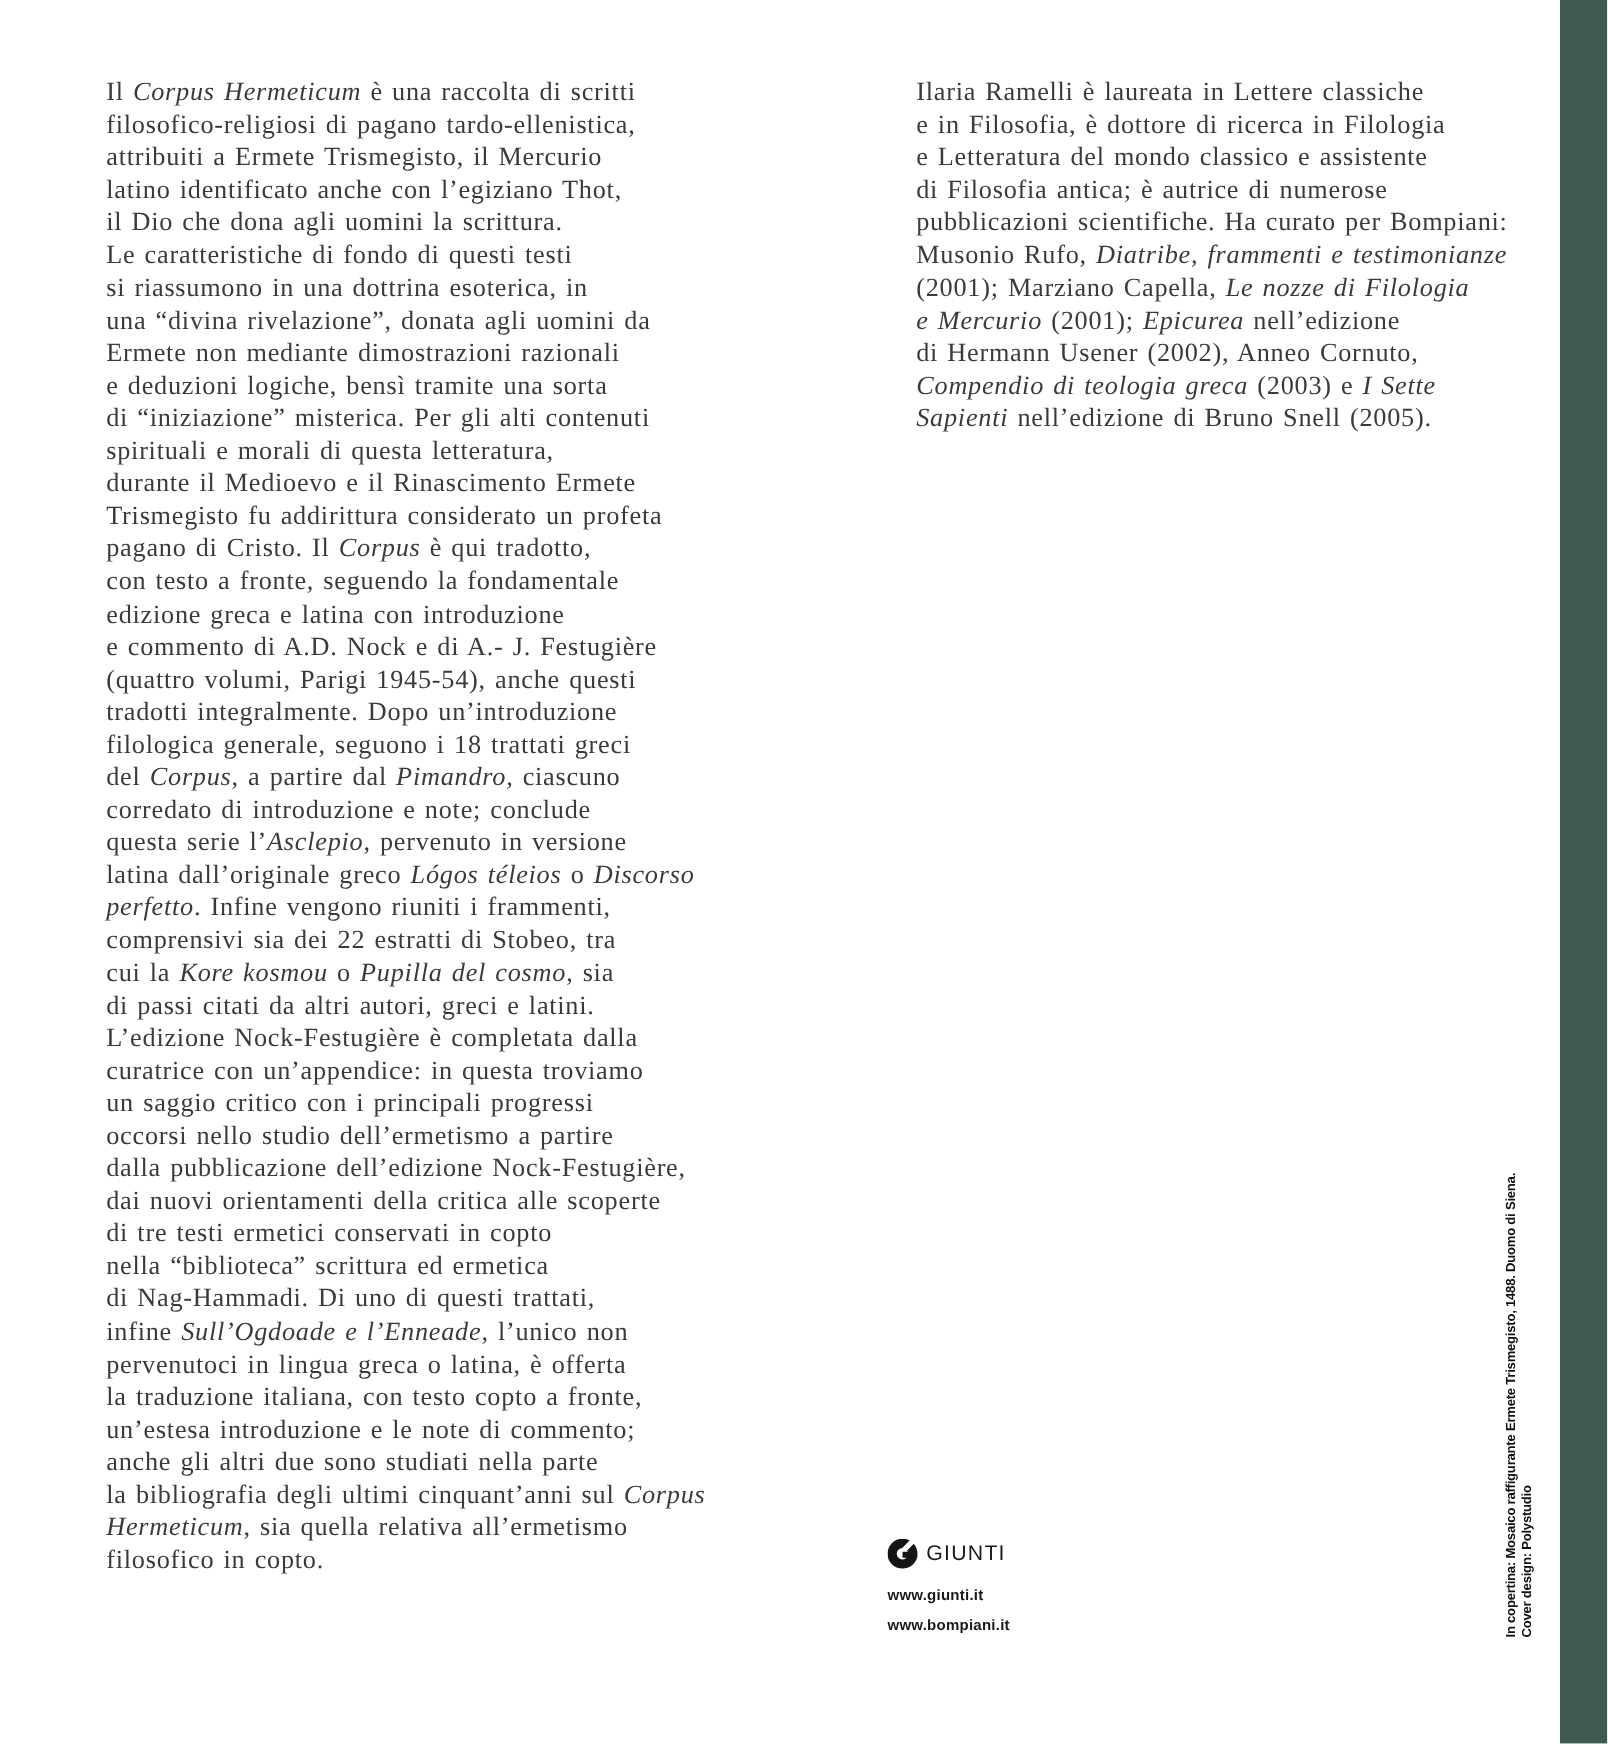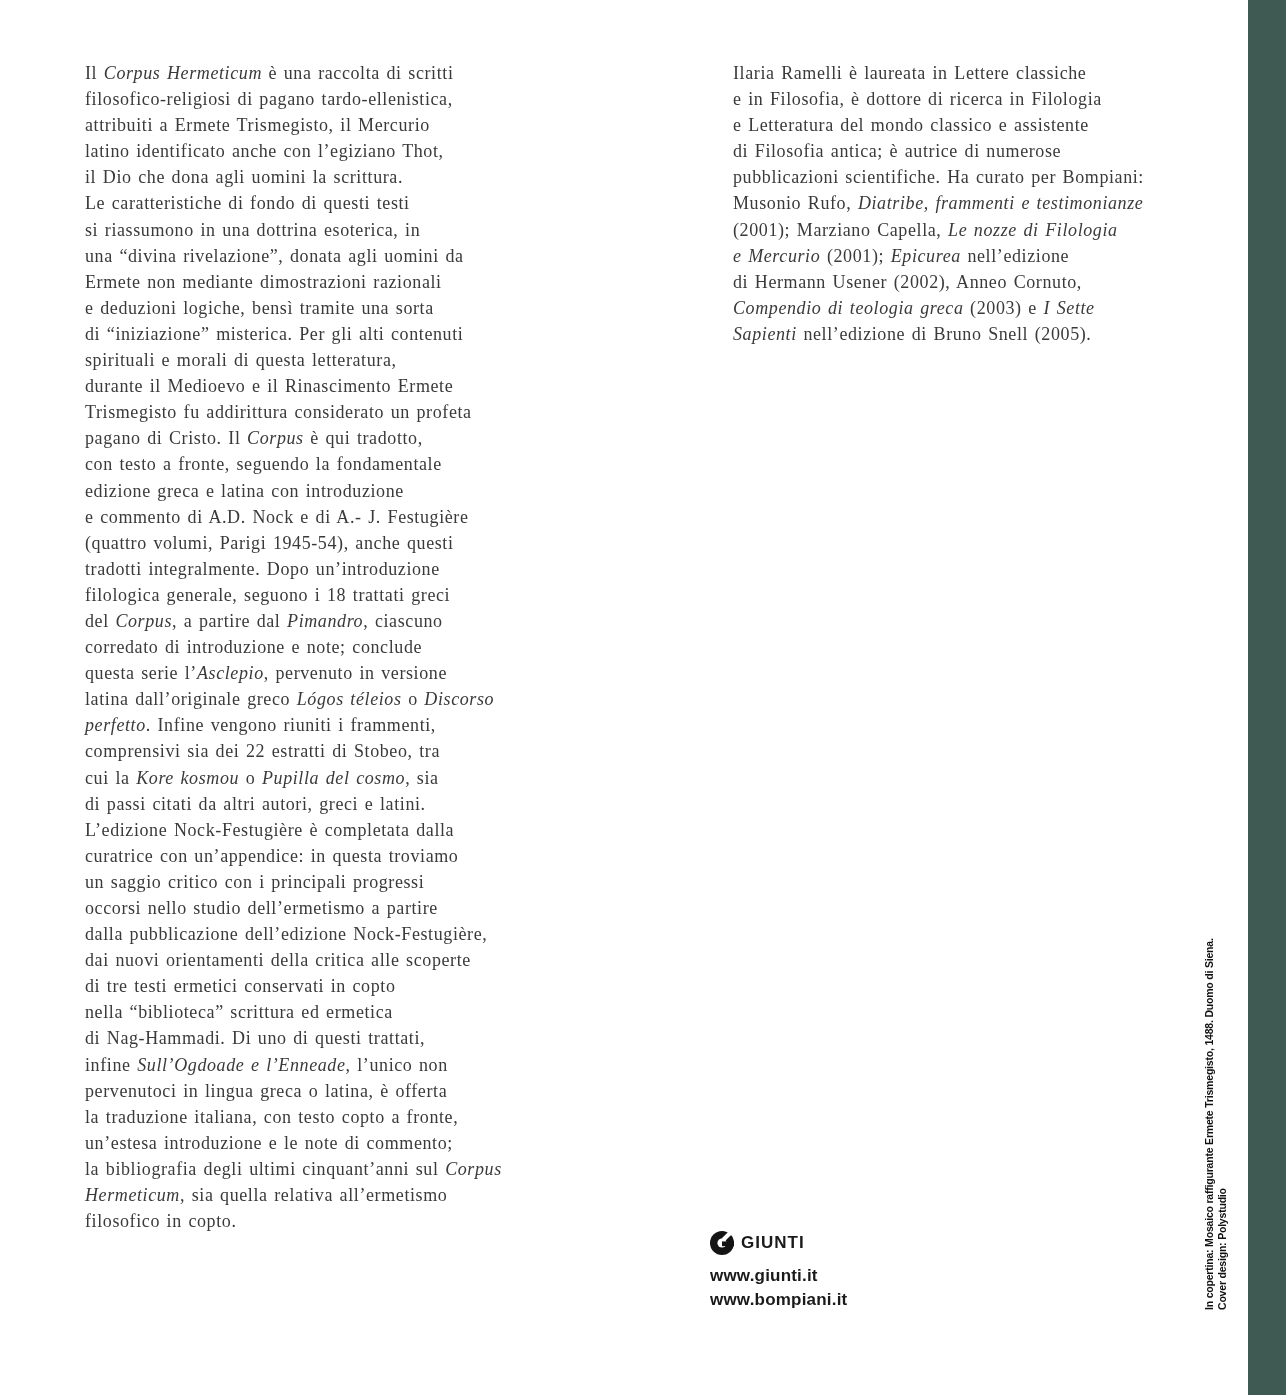--- a/index.html
+++ b/index.html
@@ -11,41 +11,41 @@
     font-family:"Liberation Serif","DejaVu Serif",serif;
   }
   .stripe{
     position:absolute;top:0;right:0;width:38px;height:1395px;
   }
   .textcol{
     position:absolute;top:60px;
     color:#3a3a3a;
   }
   .textcol .tl{
-    font-size:18px;
+    font-size:21px;
     line-height:26.1px;
     letter-spacing:0.6px;
     word-spacing:1.5px;
     white-space:nowrap;
   }
   .tl .it{font-style:italic;}
   #left-col{left:85px;width:560px;}
   #right-col{left:710px;width:510px;margin-left:23px;}
   #publisher{
     position:absolute;left:710px;top:1231px;
     font-family:"Liberation Sans","DejaVu Sans",sans-serif;
     color:#111;
   }
   #logo-row{display:flex;align-items:center;gap:7px;}
   #logo-name{
-    font-size:17px;font-weight:bold;letter-spacing:1px;color:#1a1a1a;
+    font-size:17px;font-weight:normal;letter-spacing:1px;color:#1a1a1a;
   }
   #urls{margin-top:9px;}
   .url{
-    font-size:17px;font-weight:bold;line-height:24px;color:#1a1a1a;
+    font-size:12px;font-weight:bold;line-height:24px;color:#1a1a1a;
     letter-spacing:0.2px;
   }
   #credits{
     position:absolute;left:1203px;top:1310px;
     transform:rotate(-90deg);
     transform-origin:0 0;
     width:470px;
     font-family:"Liberation Sans","DejaVu Sans",sans-serif;
     font-size:10.5px;font-weight:bold;line-height:13px;
     letter-spacing:-0.2px;
@@ -94,20 +94,21 @@
       <div class="tl"><span>occorsi nello studio dell’ermetismo a partire</span></div>
       <div class="tl"><span>dalla pubblicazione dell’edizione Nock-Festugière,</span></div>
       <div class="tl"><span>dai nuovi orientamenti della critica alle scoperte</span></div>
       <div class="tl"><span>di tre testi ermetici conservati in copto</span></div>
       <div class="tl"><span>nella “biblioteca” scrittura ed ermetica</span></div>
       <div class="tl"><span>di Nag-Hammadi. Di uno di questi trattati,</span></div>
       <div class="tl"><span>infine </span><span class="it">Sull’Ogdoade e l’Enneade</span><span>, l’unico non</span></div>
       <div class="tl"><span>pervenutoci in lingua greca o latina, è offerta</span></div>
       <div class="tl"><span>la traduzione italiana, con testo copto a fronte,</span></div>
       <div class="tl"><span>un’estesa introduzione e le note di commento;</span></div>
+      <div class="tl"><span>anche gli altri due sono studiati nella parte</span></div>
       <div class="tl"><span>la bibliografia degli ultimi cinquant’anni sul </span><span class="it">Corpus</span></div>
       <div class="tl"><span class="it">Hermeticum</span><span>, sia quella relativa all’ermetismo</span></div>
       <div class="tl"><span>filosofico in copto.</span></div>
     </div>
 
   <div id="right-col" class="textcol" style="color: rgb(58, 58, 58);">
       <div class="tl"><span>Ilaria Ramelli è laureata in Lettere classiche</span></div>
       <div class="tl"><span>e in Filosofia, è dottore di ricerca in Filologia</span></div>
       <div class="tl"><span>e Letteratura del mondo classico e assistente</span></div>
       <div class="tl"><span>di Filosofia antica; è autrice di numerose</span></div>

